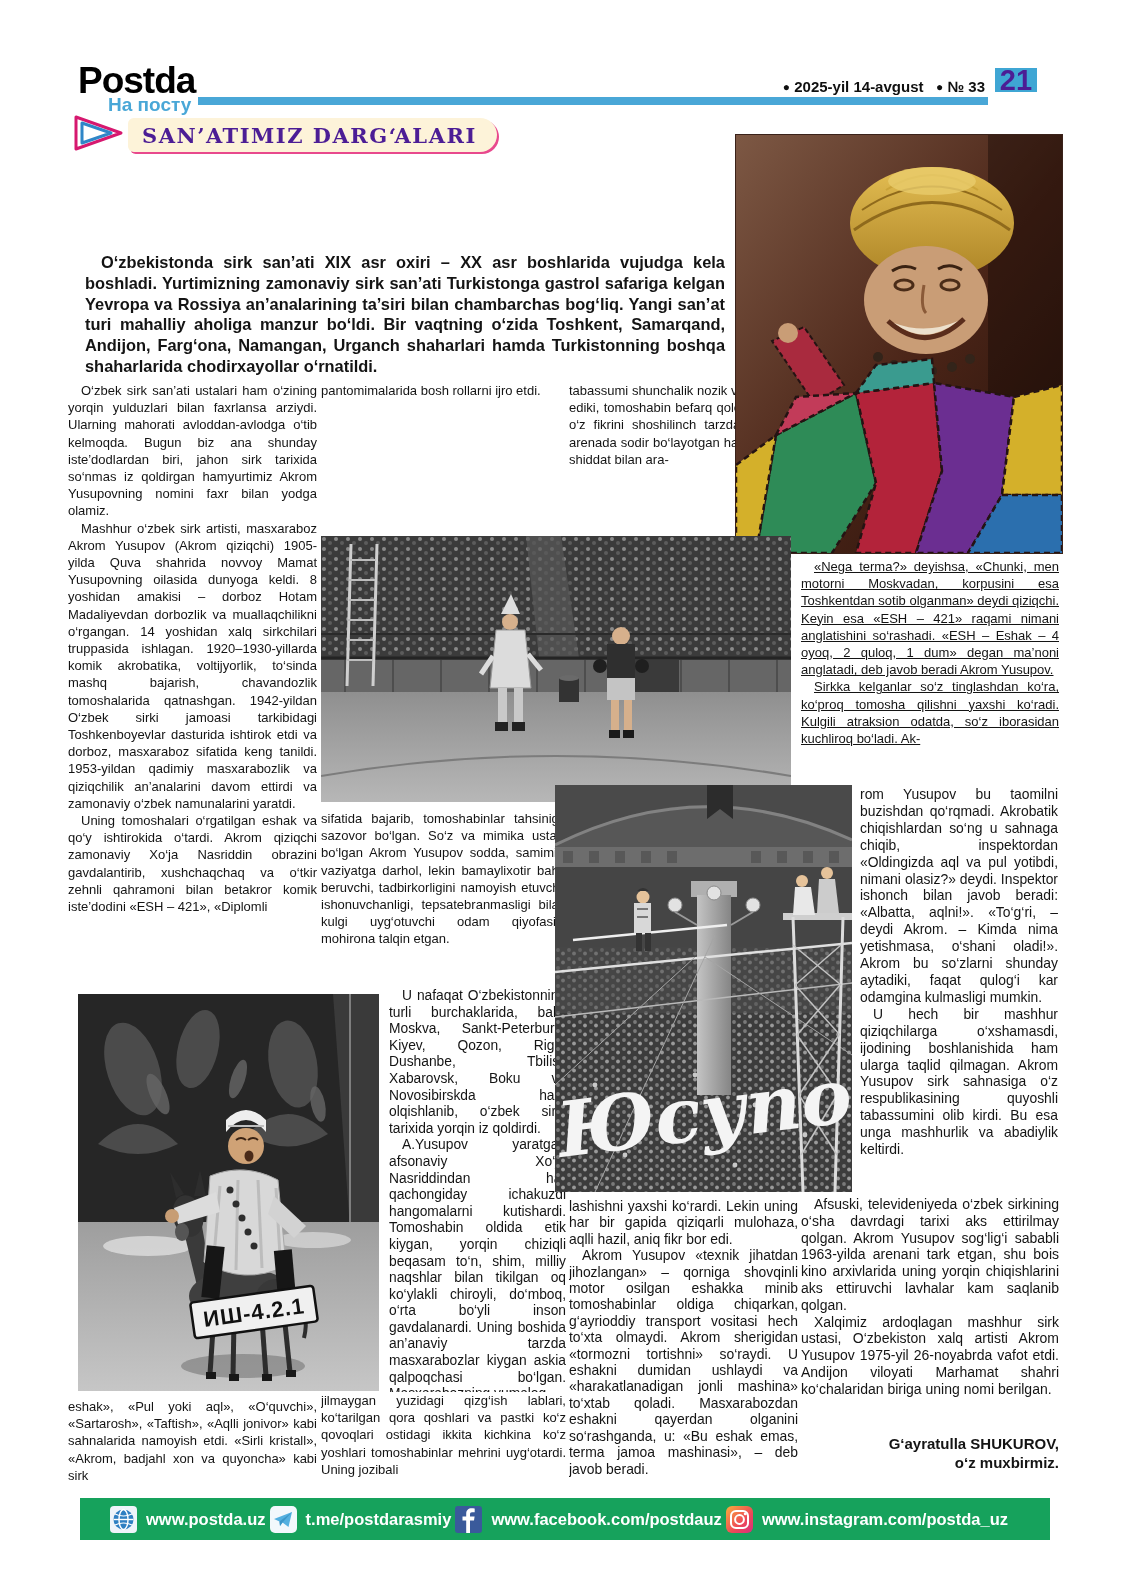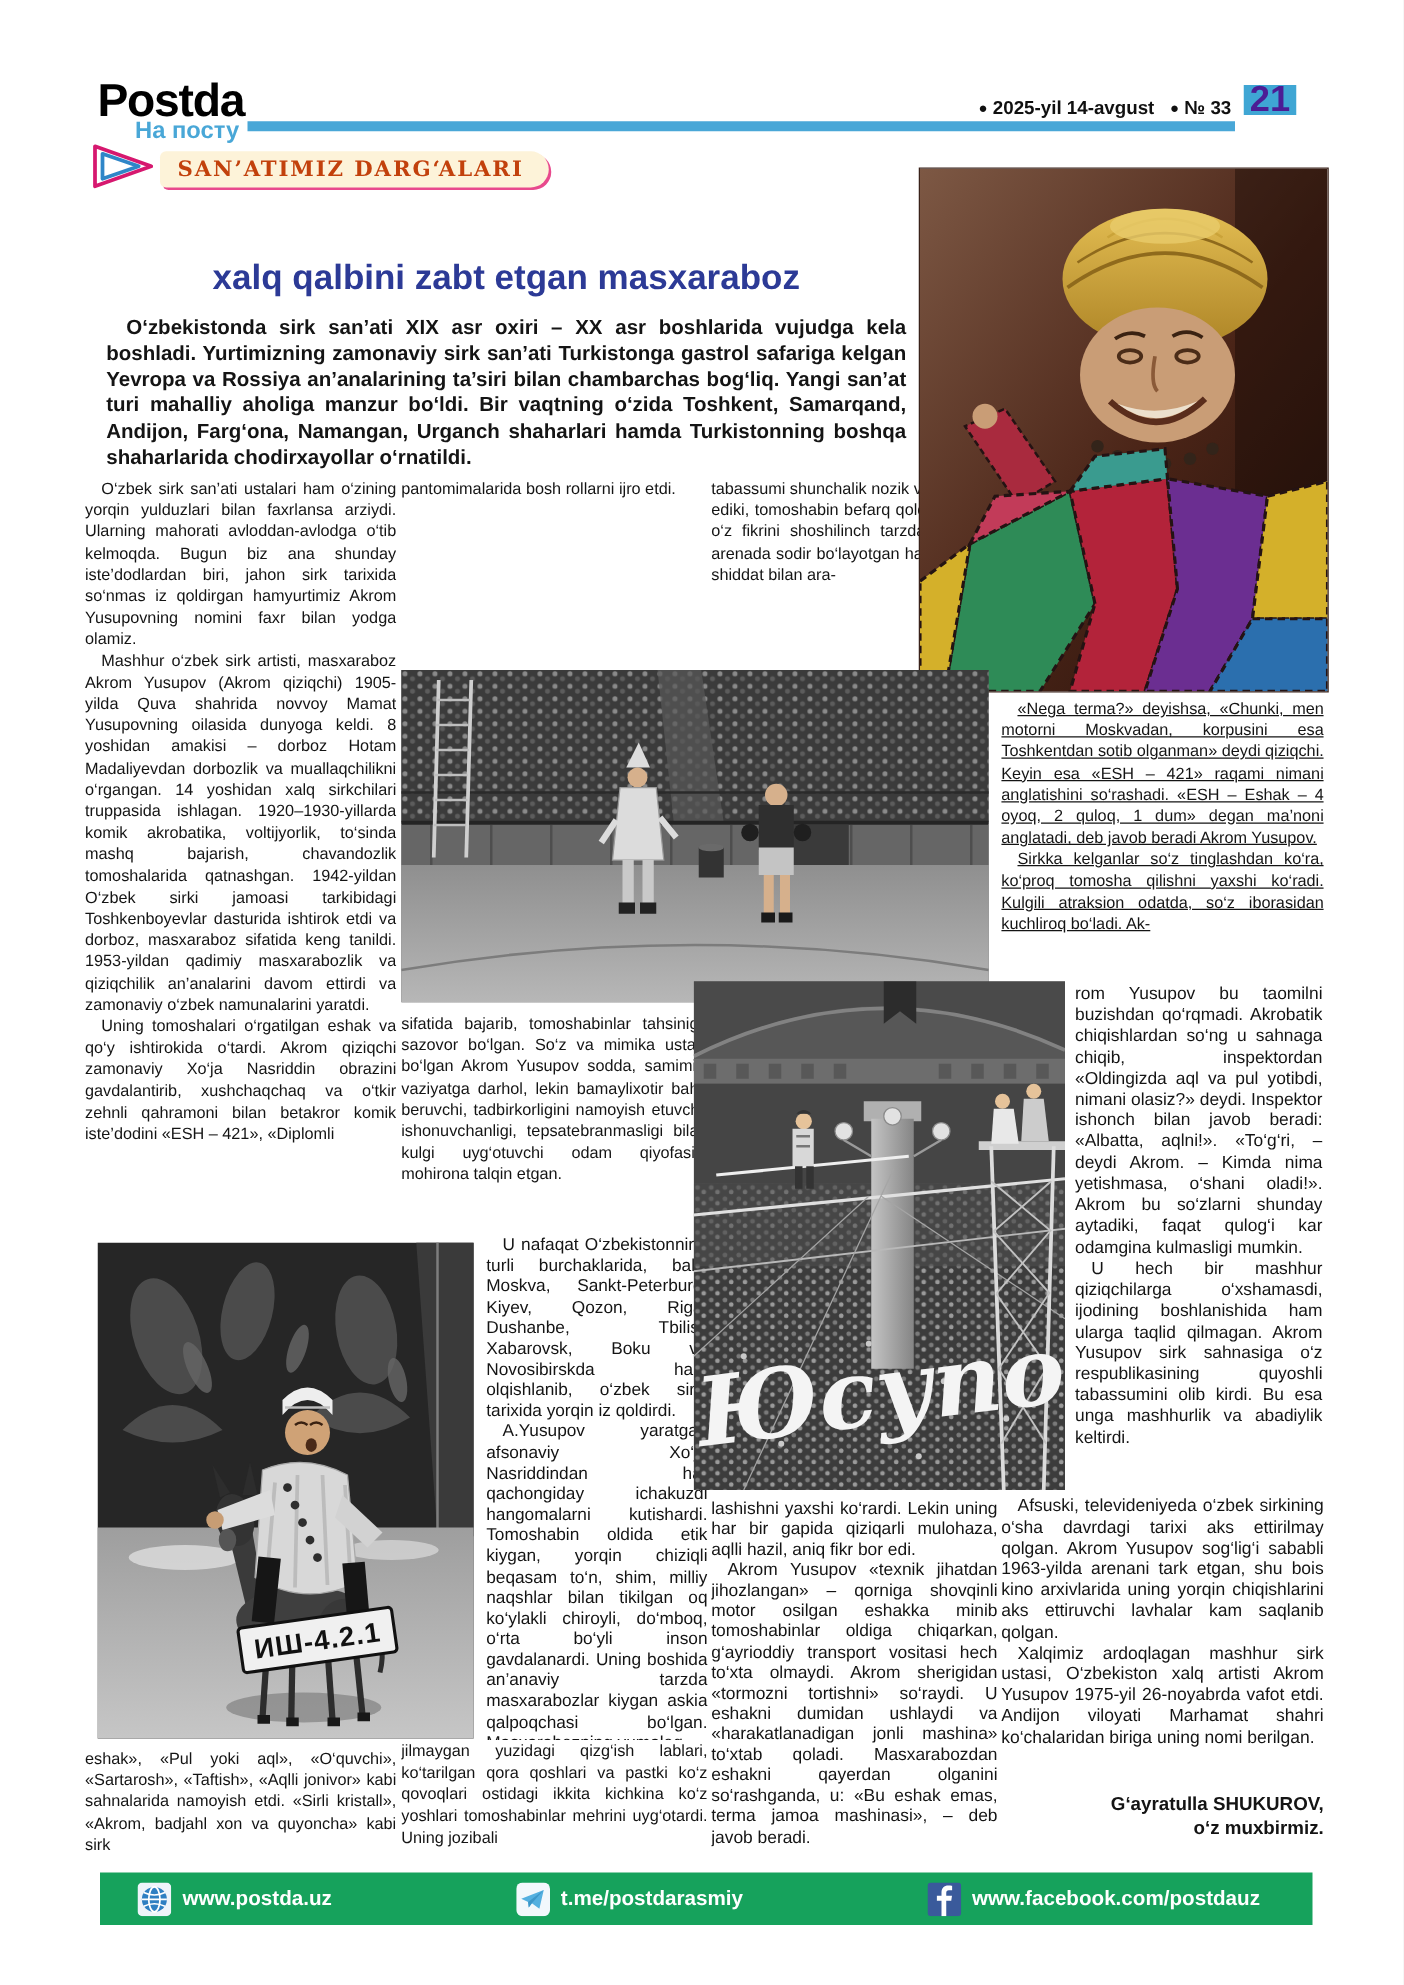--- a/index.html
+++ b/index.html
@@ -12,21 +12,21 @@
   .logo .l1{font-size:37px;font-weight:bold;color:#000000;letter-spacing:-1px;}
   .logo .l2{font-size:19px;font-weight:bold;color:#49a7d7;margin-left:30px;margin-top:-2px;}
   .blue-rule{left:198px;top:97px;width:790px;height:8px;background:#49a7d7;}
   .dateline{left:620px;top:78px;width:365px;text-align:right;font-size:15px;font-weight:bold;color:#101010;}
   .dateline .dot{font-size:12px;position:relative;top:-1px;}
   .pagebadge{left:995px;top:68px;width:42px;height:24px;background:#3fa6d4;color:#4c1d95;
              display:flex;align-items:center;justify-content:center;font-size:29px;font-weight:bold;}
   .sectag{left:74px;top:114px;display:flex;align-items:center;gap:4px;}
   .pill{background:#fdf3d9;border-radius:6px 18px 18px 6px;padding:5px 20px 4px 14px;
         box-shadow:2px 2px 0 #e8498d;font-family:"DejaVu Serif",serif;font-weight:bold;
-        font-size:17px;color:#c2410c;letter-spacing:1.5px;}
+        font-size:21px;color:#4c1d95;letter-spacing:1.5px;}
 
   
   .title{left:85px;top:152px;width:640px;text-align:center;font-family:"DejaVu Serif",serif;
          font-weight:bold;font-size:45px;color:#ee2563;letter-spacing:1px;}
   .subtitle{left:85px;top:206px;width:640px;text-align:center;font-weight:bold;font-size:28px;color:#2c3a96;}
   .lead{left:85px;top:252px;width:640px;font-size:16.4px;line-height:20.8px;font-weight:bold;
         text-align:justify;}
   .lead p{margin:0;text-indent:16px;}
 
   
@@ -83,21 +83,20 @@
   <div class="abs sectag">
     <span>
       <svg width="50" height="38" viewBox="0 0 50 38">
         <polygon points="2,3 47,19 2,35" fill="#ffffff" stroke="#d6186f" stroke-width="3" stroke-linejoin="round"></polygon>
         <polygon points="8,9 37,19 8,29" fill="#ffffff" stroke="#2f86c8" stroke-width="3" stroke-linejoin="round"></polygon>
       </svg>
     </span>
     <span class="pill">SAN’ATIMIZ DARG‘ALARI</span>
   </div>
 
-  <div class="abs subtitle">xalq qalbini zabt etgan masxaraboz</div>
   <div class="abs lead">
     <p>O‘zbekistonda sirk san’ati XIX asr oxiri – XX asr boshlarida vujudga kela boshladi. Yurtimizning zamonaviy sirk san’ati Turkistonga gastrol safariga kelgan Yevropa va Rossiya an’analarining ta’siri bilan chambarchas bog‘liq. Yangi san’at turi mahalliy aholiga manzur bo‘ldi. Bir vaqtning o‘zida Toshkent, Samarqand, Andijon, Farg‘ona, Namangan, Urganch shaharlari hamda Turkistonning boshqa shaharlarida chodirxayollar o‘rnatildi.</p>
   </div>
 
   <div class="abs col c1t">
     <p class="ind">O‘zbek sirk san’ati ustalari ham o‘zining yorqin yulduzlari bilan faxrlansa arziydi. Ularning mahorati avloddan-avlodga o‘tib kelmoqda. Bugun biz ana shunday iste’dodlardan biri, jahon sirk tarixida so‘nmas iz qoldirgan hamyurtimiz Akrom Yusupovning nomini faxr bilan yodga olamiz.</p>
     <p class="ind">Mashhur o‘zbek sirk artisti, masxaraboz Akrom Yusupov (Akrom qiziqchi) 1905-yilda Quva shahrida novvoy Mamat Yusupovning oilasida dunyoga keldi. 8 yoshidan amakisi – dorboz Hotam Madaliyevdan dorbozlik va muallaqchilikni o‘rgangan. 14 yoshidan xalq sirkchilari truppasida ishlagan. 1920–1930-yillarda komik akrobatika, voltijyorlik, to‘sinda mashq bajarish, chavandozlik tomoshalarida qatnashgan. 1942-yildan O‘zbek sirki jamoasi tarkibidagi Toshkenboyevlar dasturida ishtirok etdi va dorboz, masxaraboz sifatida keng tanildi. 1953-yildan qadimiy masxarabozlik va qiziqchilik an’analarini davom ettirdi va zamonaviy o‘zbek namunalarini yaratdi.</p>
     <p class="ind">Uning tomoshalari o‘rgatilgan eshak va qo‘y ishtirokida o‘tardi. Akrom qiziqchi zamonaviy Xo‘ja Nasriddin obrazini gavdalantirib, xushchaqchaq va o‘tkir zehnli qahramoni bilan betakror komik iste’dodini «ESH – 421», «Diplomli</p>
   </div>
   <div class="abs col c1b">
@@ -474,15 +473,33 @@
     </a>
     <a class="fitem">
       <span class="ficon">
         <svg viewBox="0 0 27 27">
             <rect width="27" height="27" rx="3" fill="#3a5a9b"></rect>
           <path d="M15 27 V14.5 H19 L19.6 10.5 H15 V8.2 C15 6.9 15.6 6.2 17 6.2 H19.7 V2.5 C19 2.4 17.6 2.3 16.6 2.3 C13.4 2.3 11.2 4.2 11.2 7.8 V10.5 H7.5 V14.5 H11.2 V27 Z" fill="#ffffff"></path>
         </svg>
       </span>
       <span>www.facebook.com/postdauz</span>
     </a>
+    <a class="fitem">
+      <span class="ficon">
+        <svg viewBox="0 0 27 27">
+          <defs>
+              <linearGradient id="ig" x1="0" y1="0" x2="1" y2="1">
+            <stop offset="0" stop-color="#f9ae3b"></stop>
+                <stop offset="0.6" stop-color="#ee4957"></stop>
+                <stop offset="1" stop-color="#d62e7e"></stop>
+          </linearGradient>
+            </defs>
+          <rect width="27" height="27" rx="6" fill="url(#ig)"></rect>
+          <rect x="5" y="5" width="17" height="17" rx="5" fill="none" stroke="#ffffff" stroke-width="2"></rect>
+          <circle cx="13.5" cy="13.5" r="4.4" fill="none" stroke="#ffffff" stroke-width="2"></circle>
+          <circle cx="19.3" cy="7.8" r="1.5" fill="#ffffff"></circle>
+        </svg>
+      </span>
+      <span>www.instagram.com/postda_uz</span>
+    </a>
   </div>
 
 </div>
 
 </body></html>

